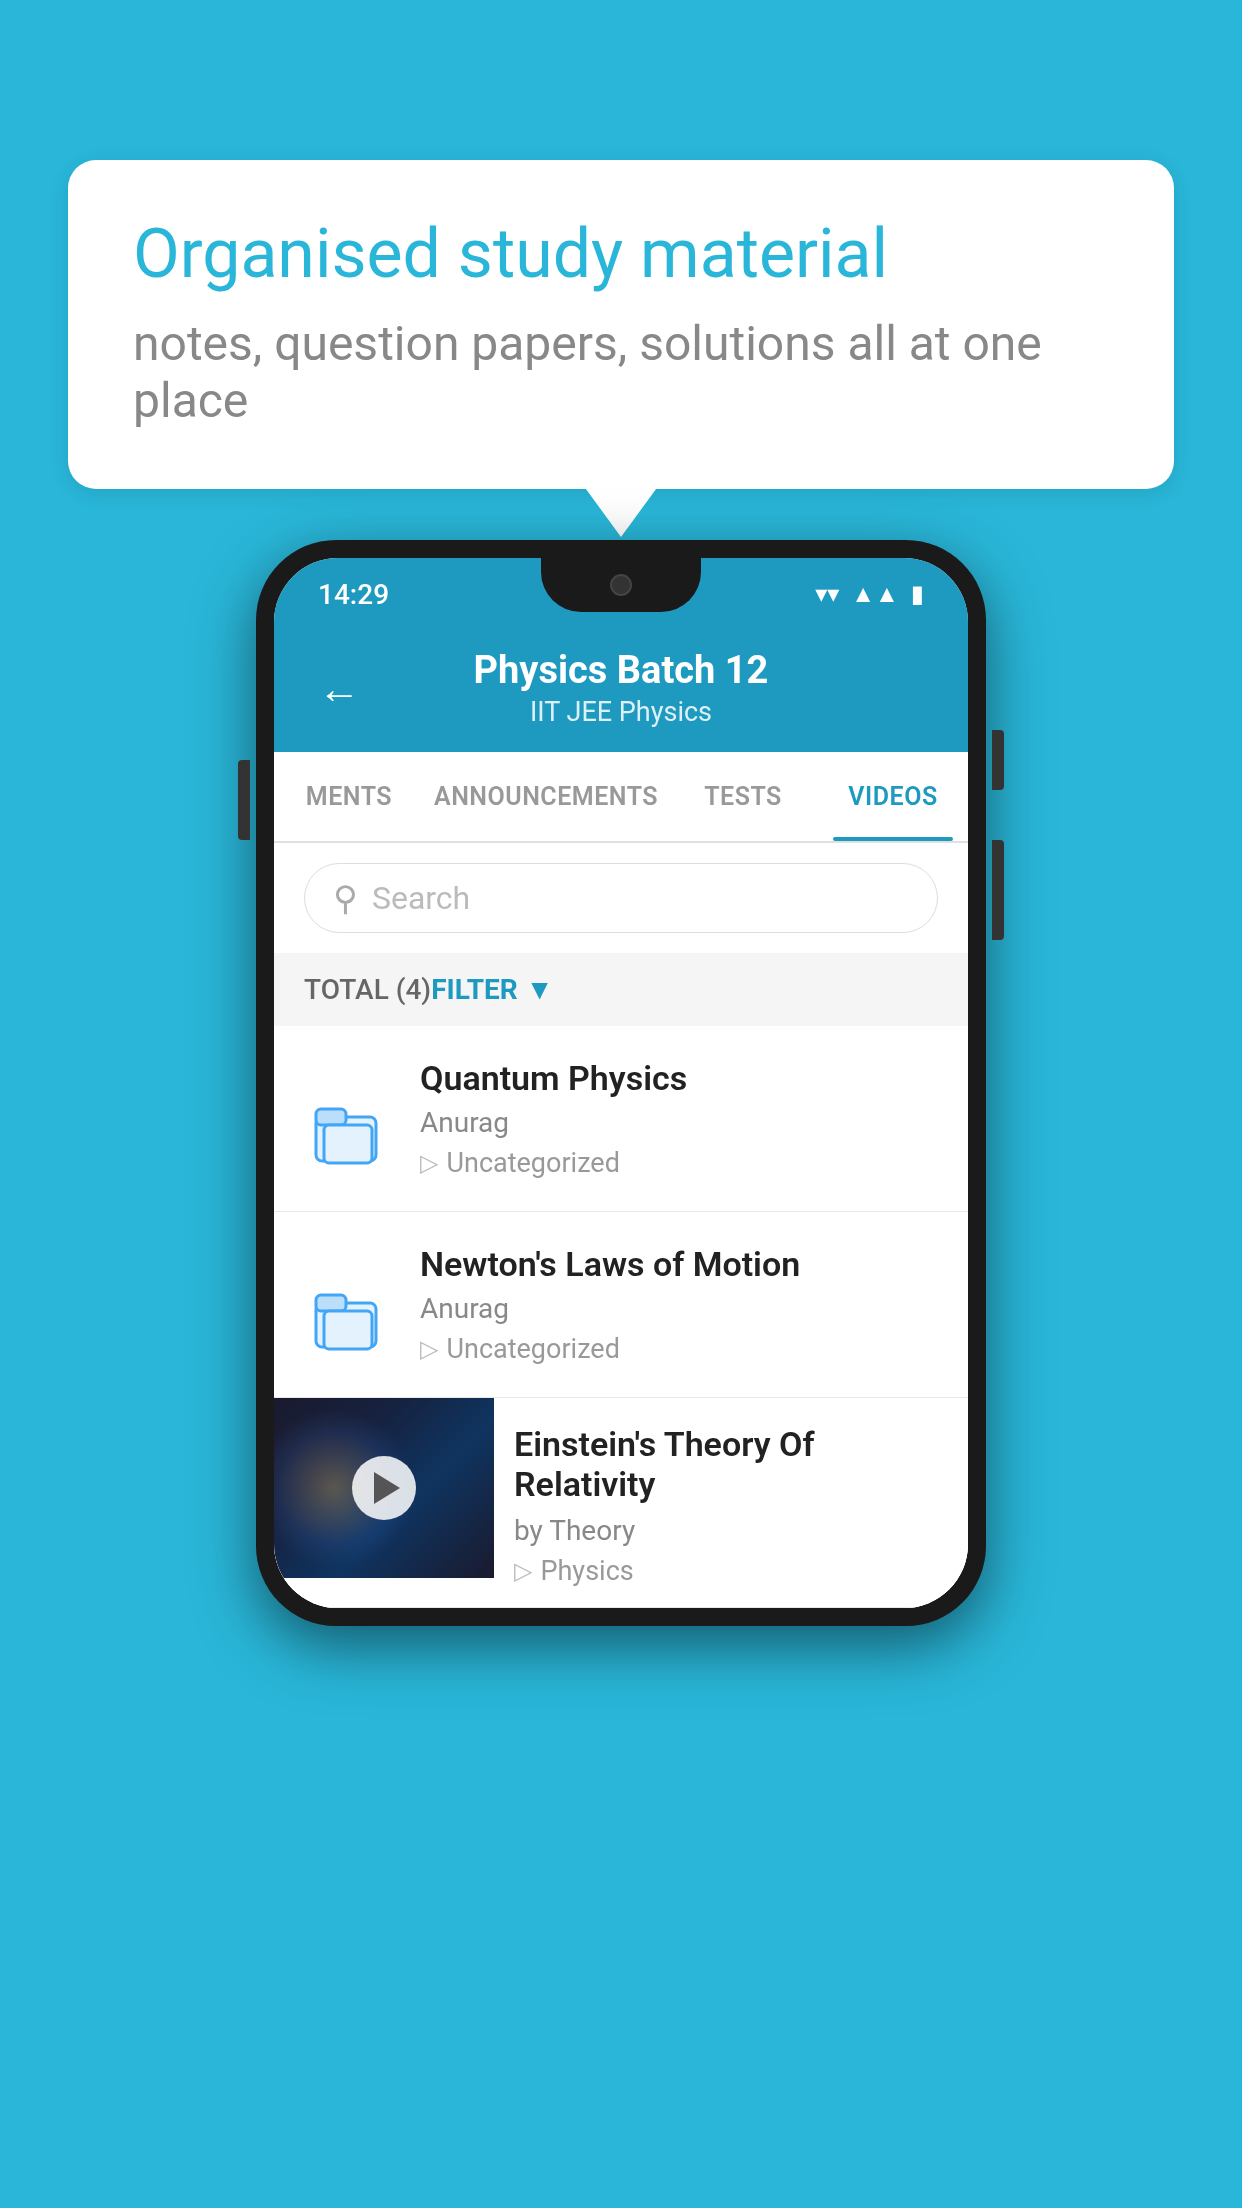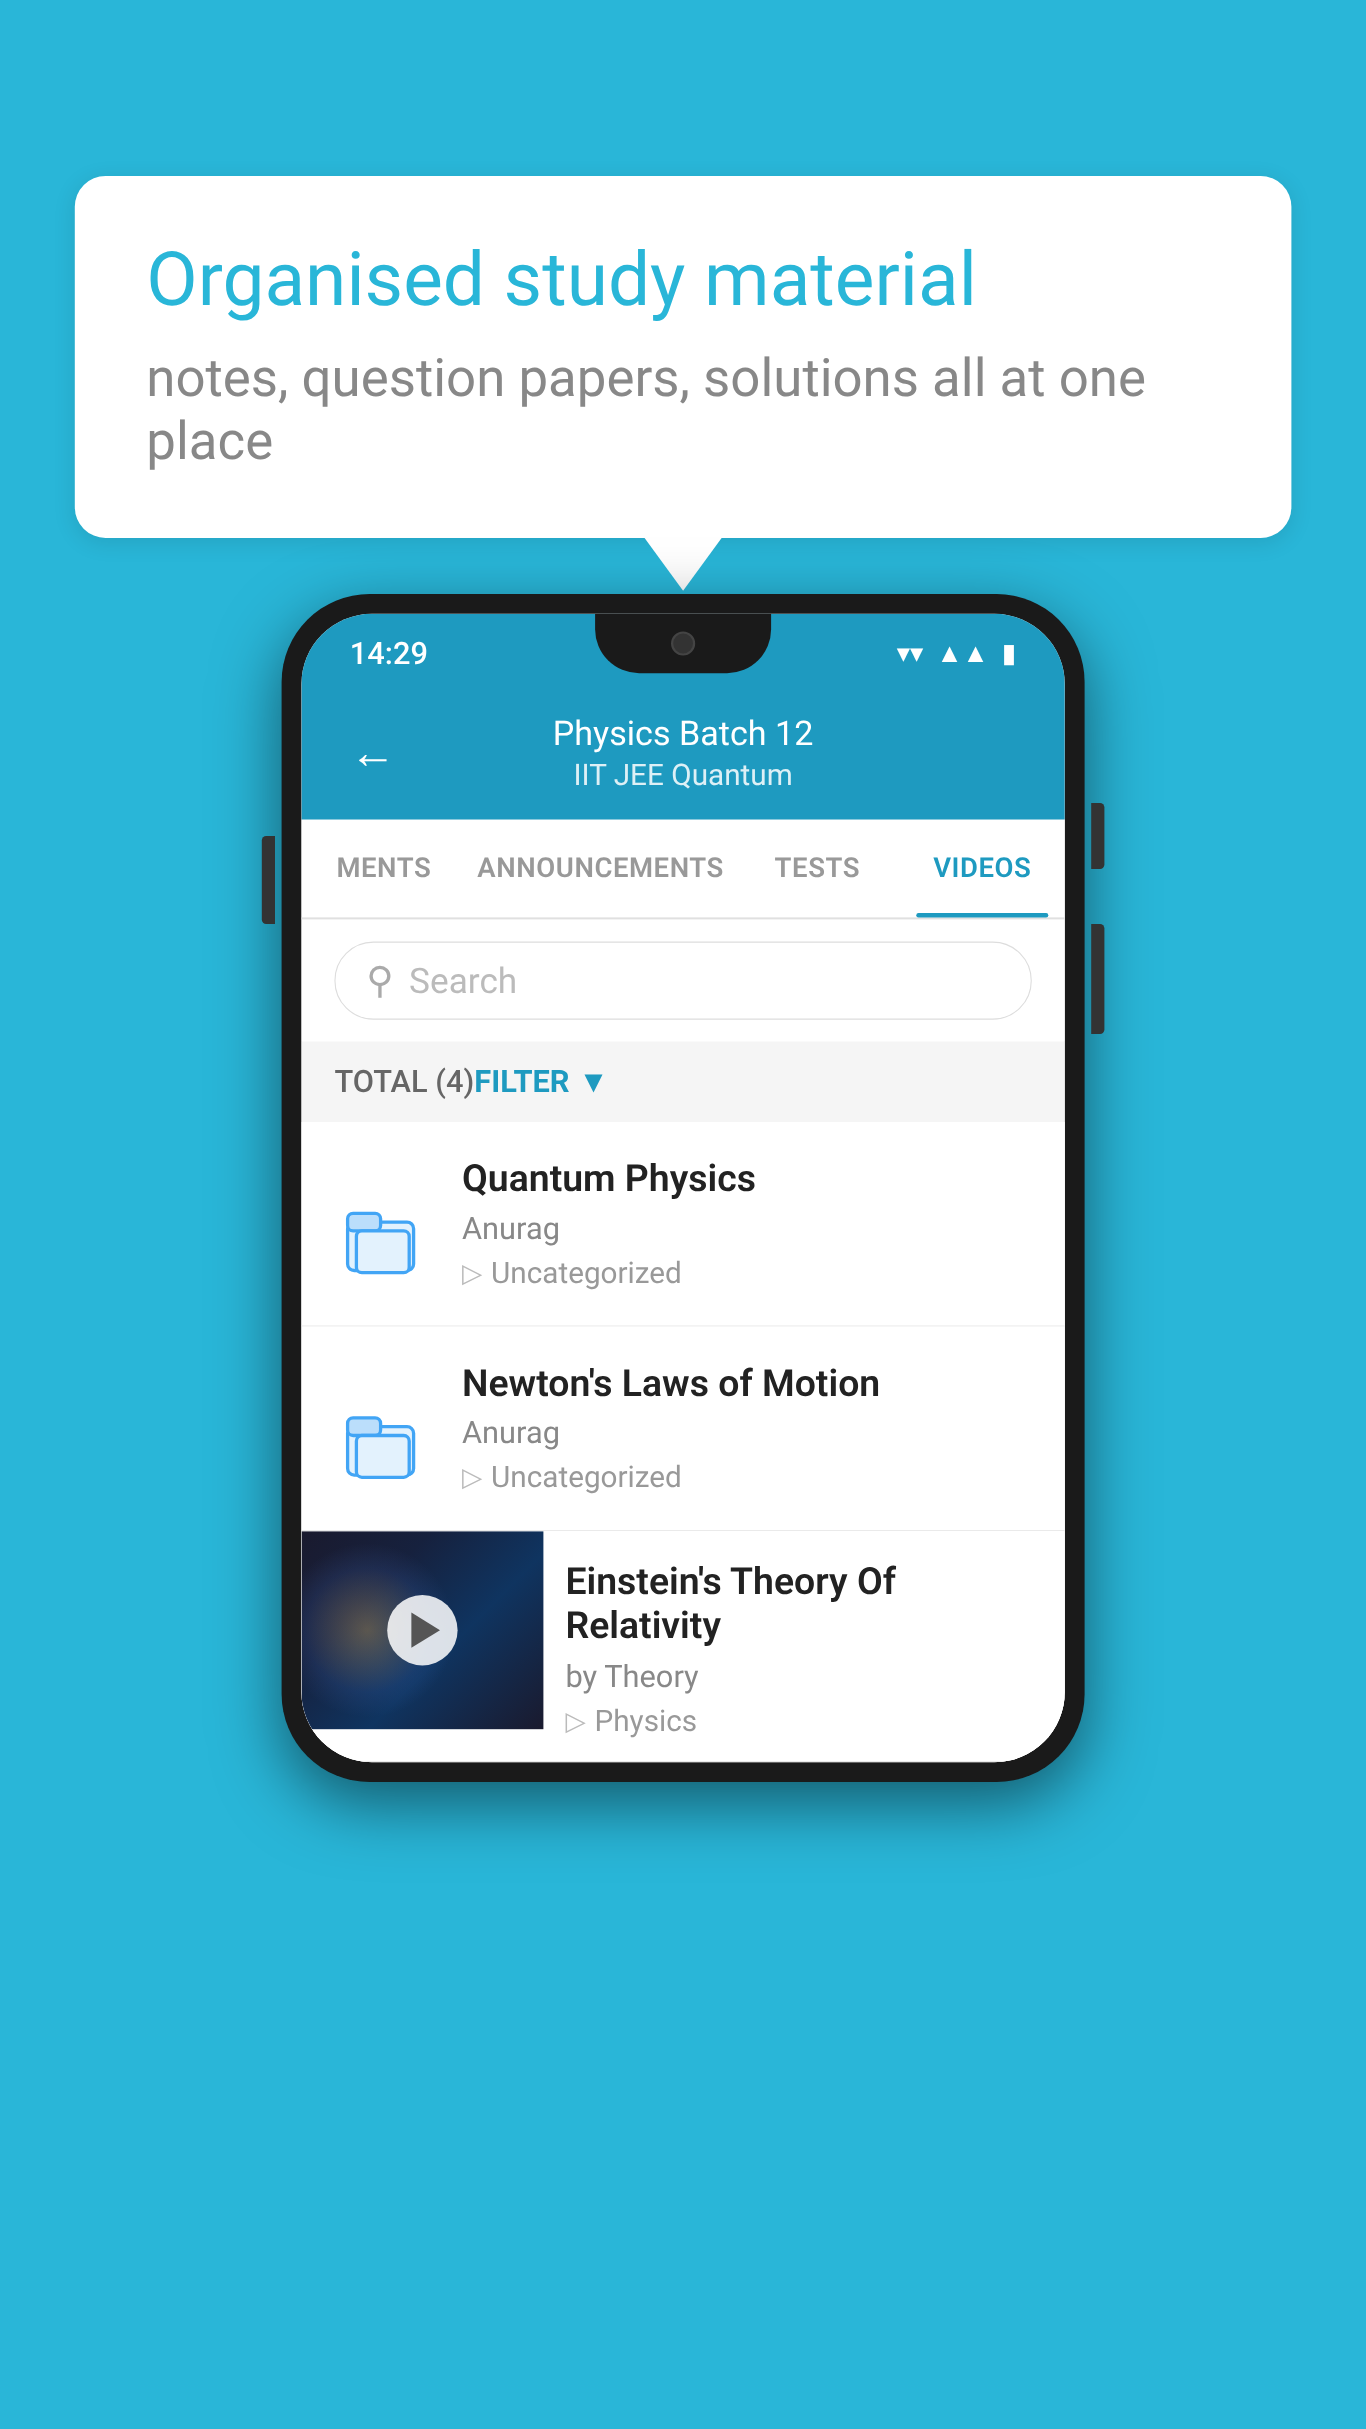--- a/index.html
+++ b/index.html
@@ -129,22 +129,22 @@
       left: 44px;
       color: white;
       font-size: 42px;
       font-weight: 300;
     }
     .app-bar-title-group {
       text-align: center;
     }
     .app-bar-title {
       color: white;
-      font-size: 31px;
-      font-weight: 400;
+      font-size: 38px;
+      font-weight: 700;
     }
     .app-bar-subtitle {
       color: rgba(255,255,255,0.85);
       font-size: 27px;
       margin-top: 4px;
     }
 
     
     .tabs-bar {
       background: white;
@@ -410,21 +410,21 @@
           <span class="wifi-icon">▾▾</span>
           <span class="signal-icon">▲▲</span>
           <span class="battery-icon">▮</span>
         </div>
       </div>
 
       <div class="app-bar">
         <div class="app-bar-back">←</div>
         <div class="app-bar-title-group">
           <div class="app-bar-title">Physics Batch 12</div>
-          <div class="app-bar-subtitle">IIT JEE   Quantum</div>
+          <div class="app-bar-subtitle">IIT JEE   Physics</div>
         </div>
       </div>
 
       <div class="tabs-bar">
         <div class="tab-item">
           <span>MENTS</span>
         </div>
         <div class="tab-item">
           <span>ANNOUNCEMENTS</span>
         </div>

